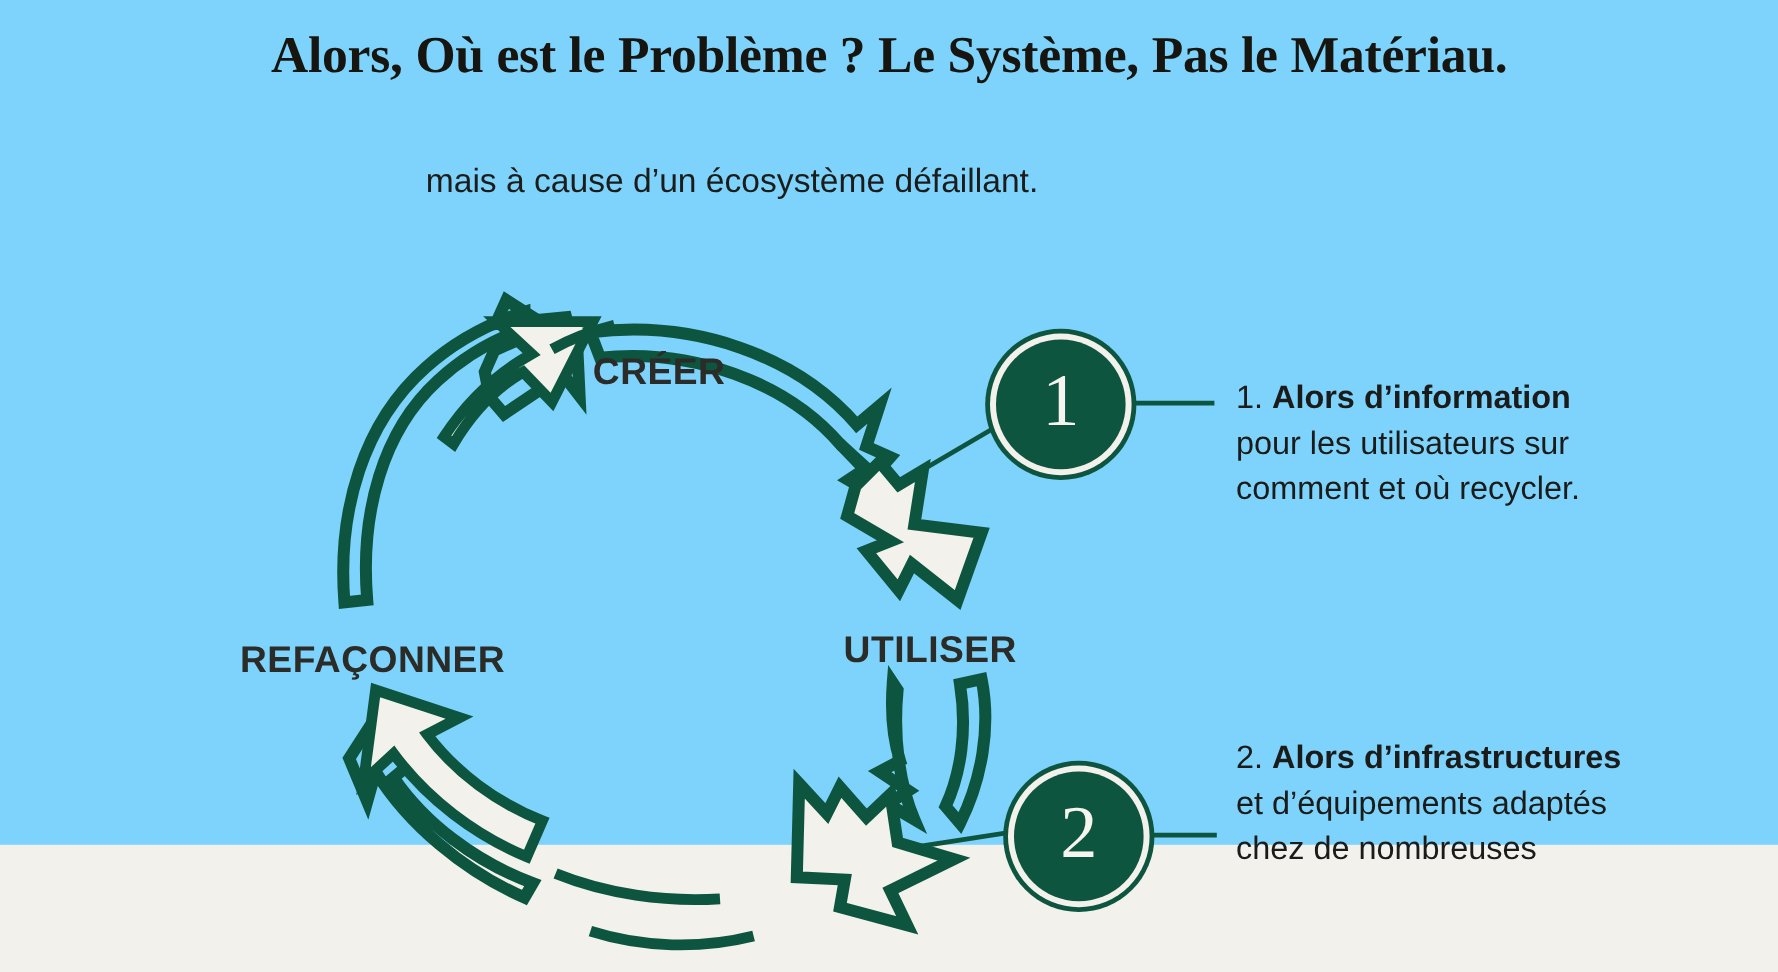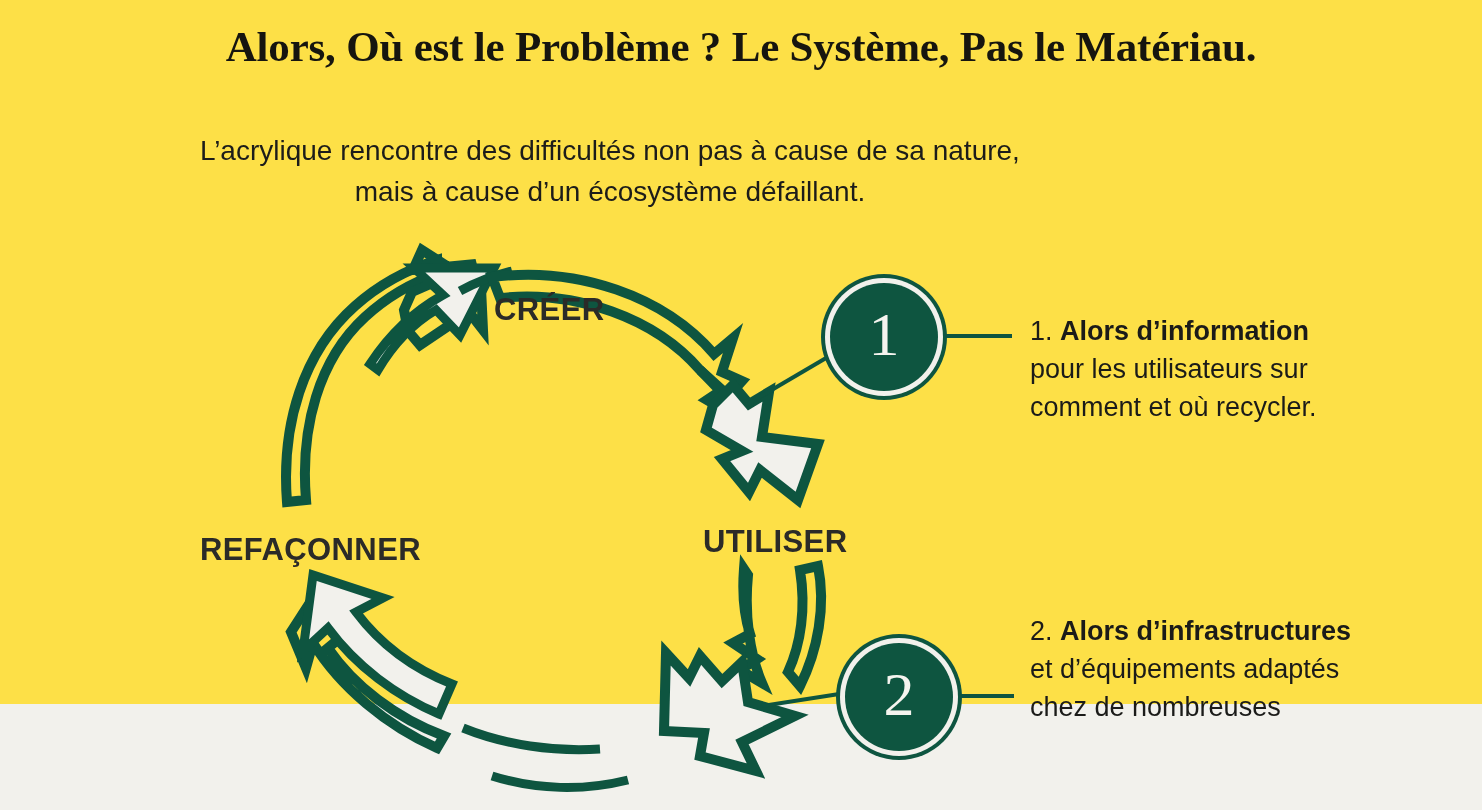--- a/index.html
+++ b/index.html
@@ -11,21 +11,21 @@
     height: 810px;
     background: #F2F1EC;
     font-family: "Liberation Sans", sans-serif;
     overflow: hidden;
     position: relative;
   }
   #slide {
     position: relative;
     width: 1482px;
     height: 704px;
-    background: #fde047;
+    background: #7dd3fc;
   }
 
   
   #title {
     position: absolute;
     left: 0;
     top: 22px;
     width: 1482px;
     text-align: center;
     font-family: "Liberation Serif", "DejaVu Serif", serif;
@@ -112,21 +112,20 @@
   #callout-2 { left: 1030px; top: 612px; }
 </style>
 </head>
 <body>
 
 <div id="slide">
 
   <div id="title">Alors, Où est le Problème ? Le Système, Pas le Matériau.</div>
 
   <div id="subtitle">
-    <span class="sub-line">L’acrylique rencontre des difficultés non pas à cause de sa nature,</span>
     <span class="sub-line">mais à cause d’un écosystème défaillant.</span>
   </div>
 
   <svg id="diagram" viewBox="0 0 1482 810">
 
     <g>
       <path d="M 287 502
                C 281 425, 303 352, 355 306
                C 383 281, 412 268, 437 260
                L 437 274

